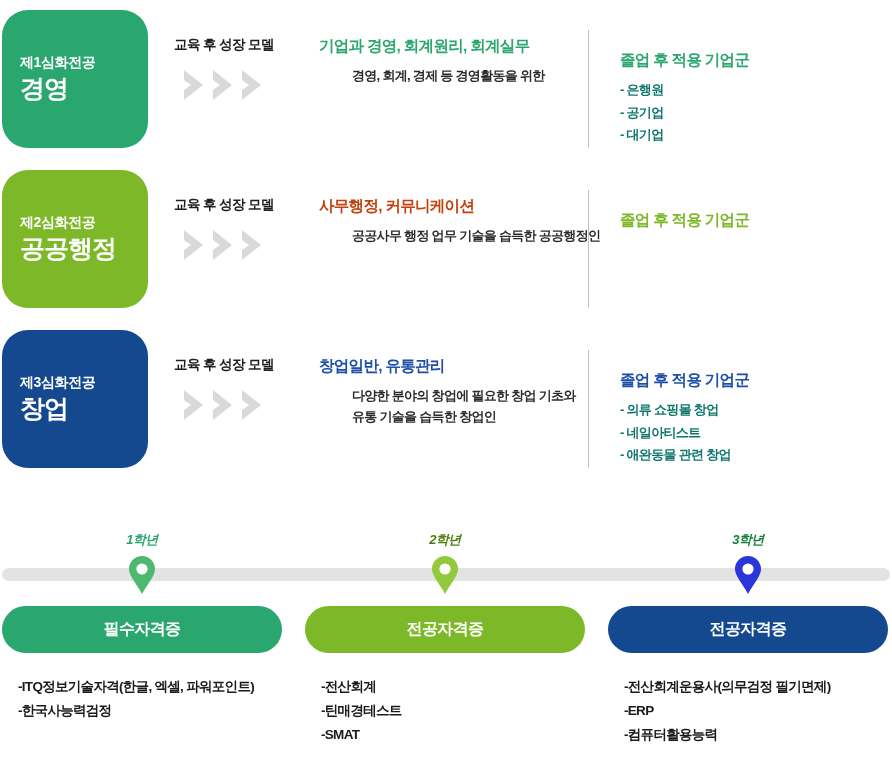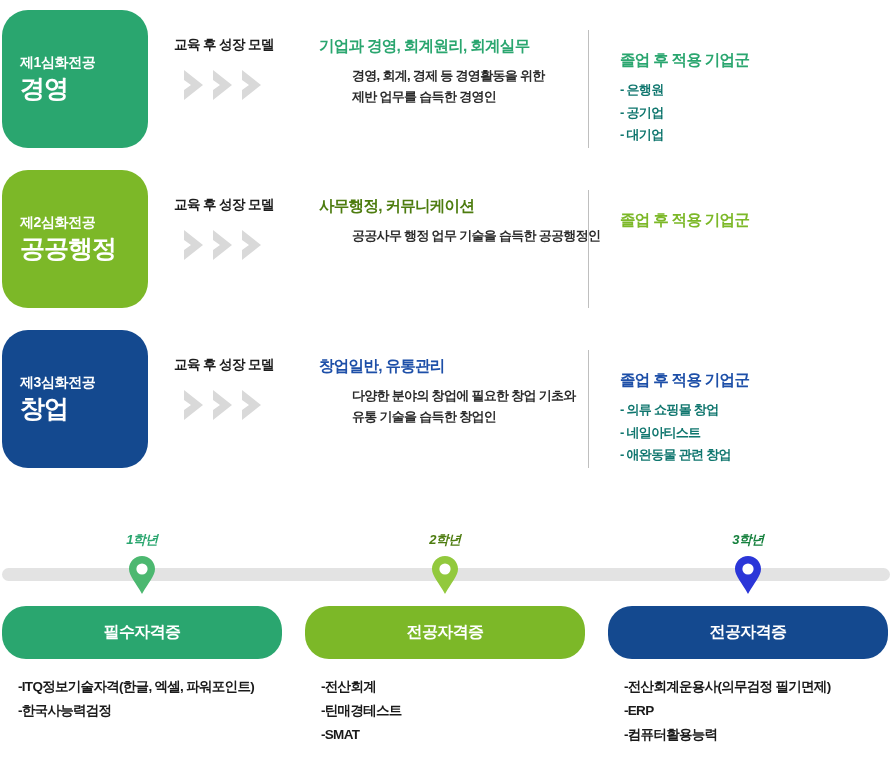--- a/index.html
+++ b/index.html
@@ -95,21 +95,21 @@
     position:absolute;left:-40px;top:-25px;width:80px;text-align:center;
     font-size:13px;font-weight:700;letter-spacing:-0.5px;white-space:nowrap;font-style:italic;
   }
   .pin .marker{
     position:absolute;left:-14px;top:0;width:28px;height:38px;
   }
   .pin .marker svg{display:block;}
 
   
   .cert-pill{
-    position:absolute;top:606px;height:53px;border-radius:24px;
+    position:absolute;top:606px;height:47px;border-radius:24px;
     color:#ffffff;display:flex;align-items:center;justify-content:center;
     font-size:16px;font-weight:700;letter-spacing:-0.6px;
   }
   .cert-list{position:absolute;top:675px;}
   .cert-list ul{list-style:none;margin:0;padding:0;}
   .cert-list li{
     font-size:13.5px;font-weight:700;color:#1a1a1a;
     line-height:1.77;letter-spacing:-0.7px;white-space:nowrap;
   }
 </style>
@@ -140,21 +140,20 @@
             <svg width="28" height="34" viewBox="0 0 28 34">
               <path d="M3 2 L22 17 L3 32 L3 22 L10 17 L3 12 Z" fill="#d9d9d9"></path>
             </svg>
           </span>
       </div>
     </div>
     <div class="desc">
       <div class="desc-title" style="color:#2aa66f">기업과 경영, 회계원리, 회계실무</div>
       <div class="desc-body">
         <span>경영, 회계, 경제 등 경영활동을 위한</span>
-        <span>제반 업무를 습득한 경영인</span>
       </div>
     </div>
     <div class="divider"></div>
     <div class="career">
       <div class="career-title" style="color:#2aa66f">졸업 후 적용 기업군</div>
       <ul>
         <li>- 은행원</li>
         <li>- 공기업</li>
         <li>- 대기업</li>
       </ul>
@@ -180,21 +179,21 @@
             </svg>
           </span>
         <span>
             <svg width="28" height="34" viewBox="0 0 28 34">
               <path d="M3 2 L22 17 L3 32 L3 22 L10 17 L3 12 Z" fill="#d9d9d9"></path>
             </svg>
           </span>
       </div>
     </div>
     <div class="desc" style="width:290px">
-      <div class="desc-title" style="color:#4d7c0f">사무행정, 커뮤니케이션</div>
+      <div class="desc-title" style="color:#c2410c">사무행정, 커뮤니케이션</div>
       <div class="desc-body">
         <span>공공사무 행정 업무 기술을 습득한 공공행정인</span>
       </div>
     </div>
     <div class="divider"></div>
     <div class="career">
       <div class="career-title" style="color:#7cb828">졸업 후 적용 기업군</div>
     </div>
   </div>
 

